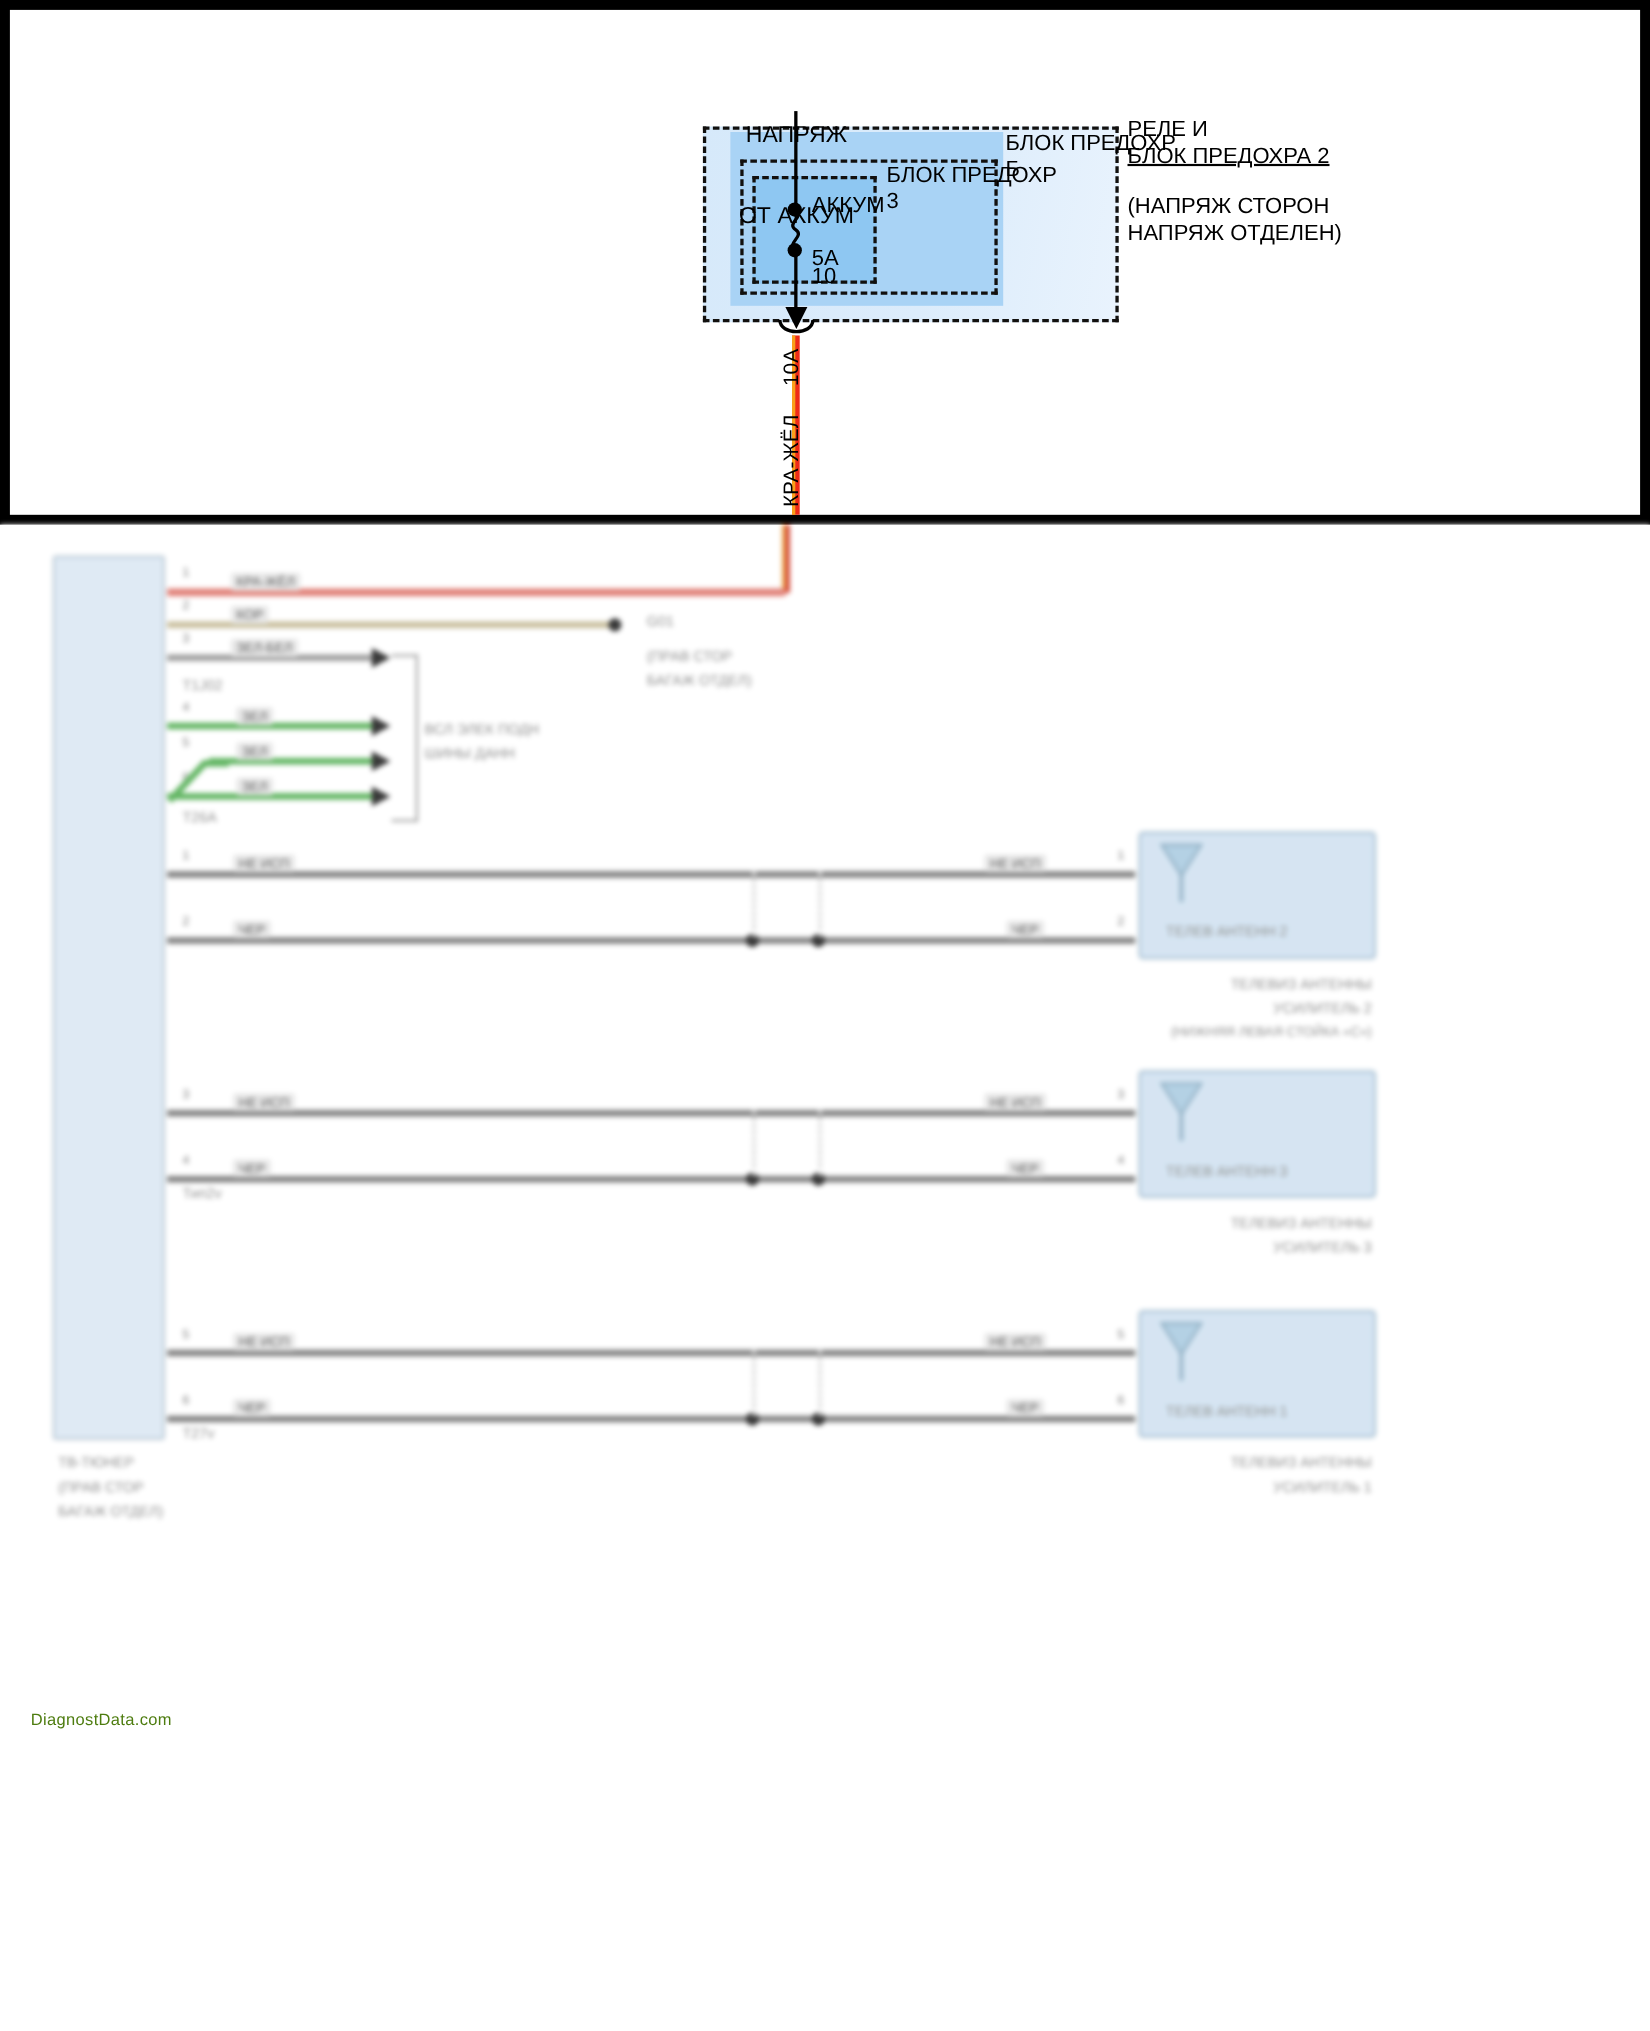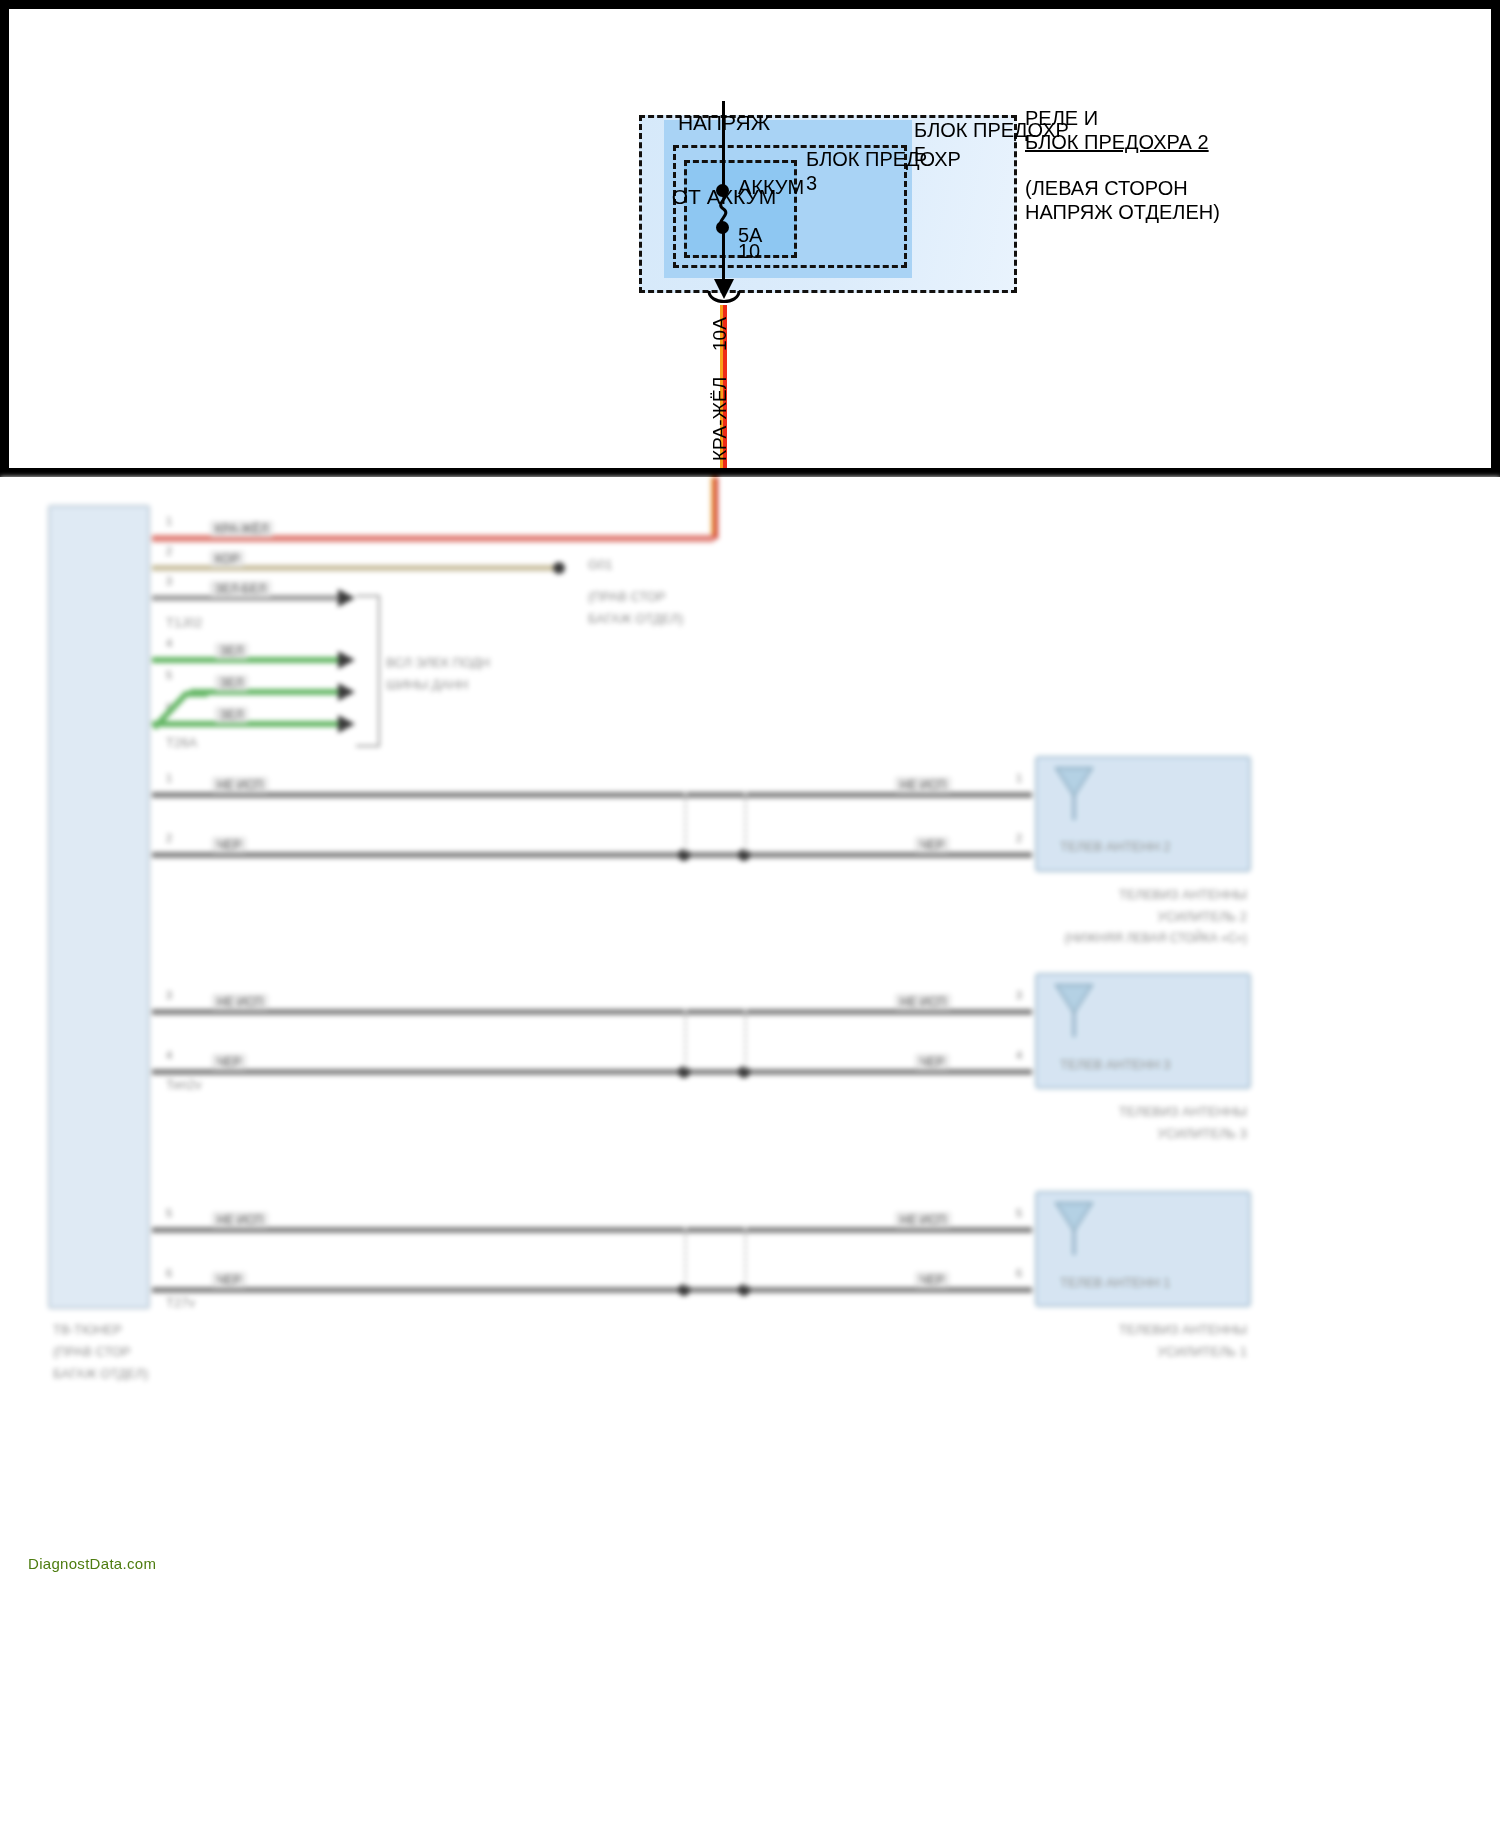--- a/index.html
+++ b/index.html
@@ -105,21 +105,21 @@
       <div class="lbl" style="left:729px;top:215px;font-size:20px;">5A</div>
 
       <div class="lbl" style="left:797px;top:139px;font-size:20px;">БЛОК ПРЕДОХР</div>
       <div class="lbl" style="left:797px;top:163px;font-size:20px;">3</div>
 
       <div class="lbl" style="left:905px;top:110px;font-size:20px;">БЛОК ПРЕДОХР</div>
       <div class="lbl" style="left:905px;top:134px;font-size:20px;">Б</div>
 
       <div class="lbl" style="left:1016px;top:98px;font-size:20px;">РЕЛЕ И</div>
       <div class="lbl" style="left:1016px;top:122px;font-size:20px;text-decoration:underline;">БЛОК ПРЕДОХРА 2</div>
-      <div class="lbl" style="left:1016px;top:168px;font-size:20px;">(ЛЕВАЯ СТОРОН</div>
+      <div class="lbl" style="left:1016px;top:168px;font-size:20px;">(НАПРЯЖ СТОРОН</div>
       <div class="lbl" style="left:1016px;top:192px;font-size:20px;">НАПРЯЖ ОТДЕЛЕН)</div>
 
       <div class="rwire" style="left:711px;top:296px;height:181px;"></div>
 
       <div class="lbl rot90" style="left:700px;top:342px;font-size:19px;">10A</div>
       <div class="lbl rot90" style="left:700px;top:452px;font-size:19px;">КРА-ЖЁЛ</div>
 
     </div>
   </div>
 

